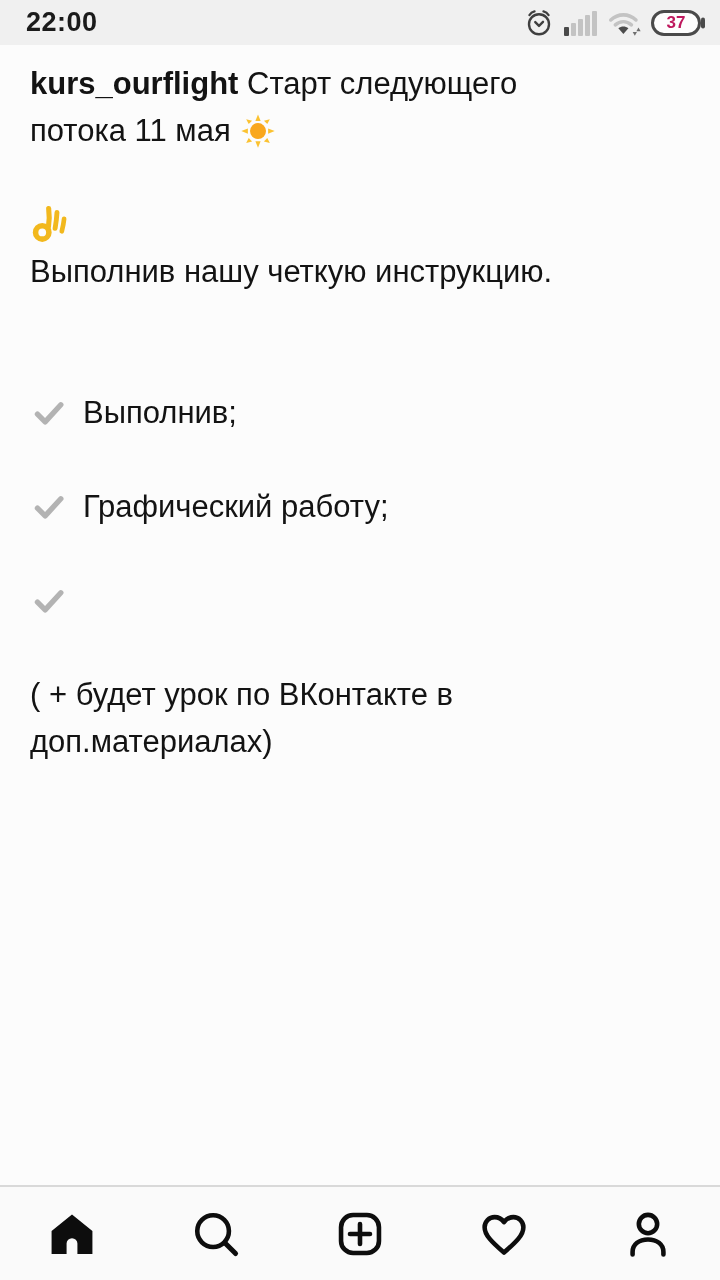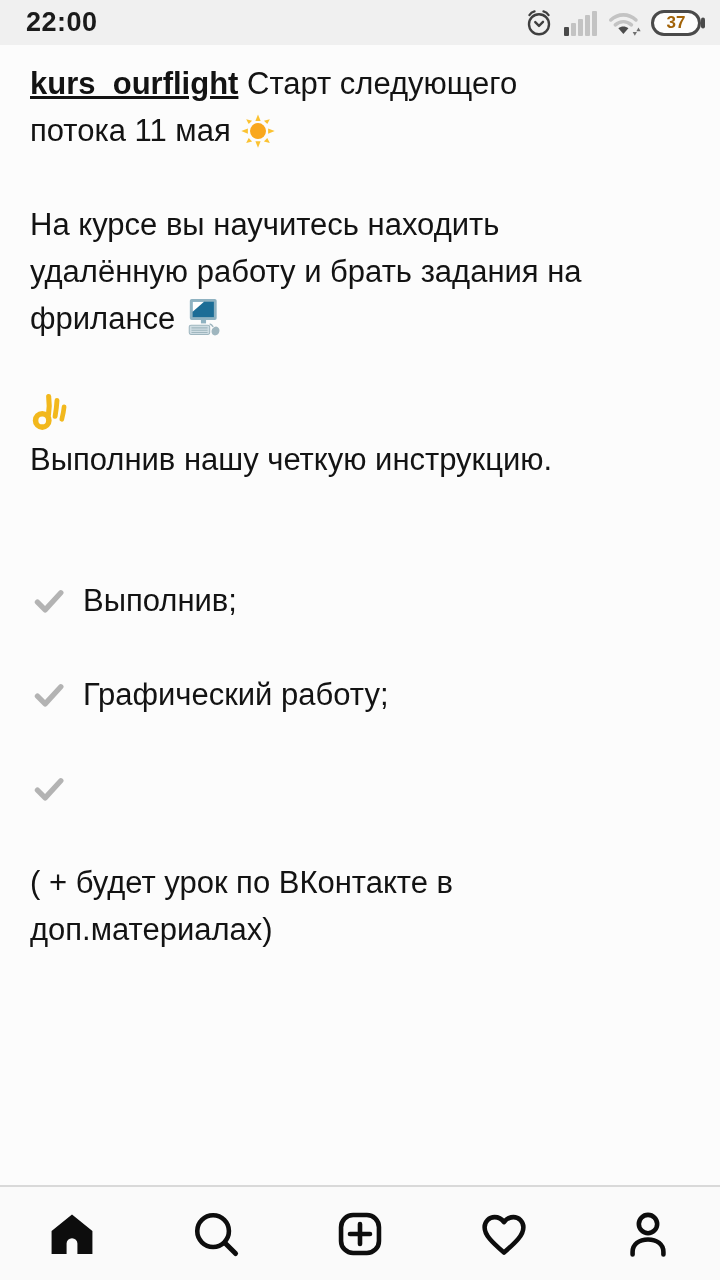--- a/index.html
+++ b/index.html
@@ -20,30 +20,30 @@
   .bars{display:flex;align-items:flex-end;gap:2px;height:26px;}
   .bars i{display:block;width:5px;border-radius:1px;background:#c3c3c3;}
   .bars i:nth-child(1){height:9px;background:#4a4a4a;}
   .bars i:nth-child(2){height:13px;}
   .bars i:nth-child(3){height:17px;}
   .bars i:nth-child(4){height:21px;}
   .bars i:nth-child(5){height:25px;}
   .battery{
     min-width:50px;height:26px;box-sizing:border-box;border:3px solid #4a4a4a;
     border-radius:14px;background:#fdfdfd;display:flex;align-items:center;justify-content:center;
-    font-size:17px;font-weight:bold;color:#a16207;position:relative;margin-right:5px;
+    font-size:17px;font-weight:bold;color:#be185d;position:relative;margin-right:5px;
   }
   .battery::after{
     content:"";position:absolute;right:-7px;top:50%;transform:translateY(-50%);
     width:4px;height:11px;background:#4a4a4a;border-radius:2px;
   }
   
   .content{padding:15px 26px 0 30px;font-size:31px;line-height:47px;}
   .para{margin:0 0 47px 0;white-space:pre-line;}
-  .uname{font-weight:bold;text-decoration:underline;}
+  .uname{font-weight:bold;}
   .emoji{vertical-align:-8px;}
   .cline{display:flex;align-items:center;height:47px;white-space:normal;}
   .cline .check{margin-right:15px;flex:0 0 auto;}
   .note{white-space:pre-line;}
   
   .navbar{
     position:absolute;left:0;right:0;bottom:0;height:95px;
     background:#fafafa;border-top:2px solid #d9d9d9;box-sizing:border-box;
     display:flex;align-items:center;
   }
@@ -91,32 +91,20 @@
           <polygon points="18,3.2 15.5,9.4 20.5,9.4" fill="#fbc231"></polygon>
           <polygon points="18,34.8 15.5,28.6 20.5,28.6" fill="#fbc231"></polygon>
           <polygon points="2.2,19 8.4,16.5 8.4,21.5" fill="#fbc231"></polygon>
           <polygon points="33.8,19 27.6,16.5 27.6,21.5" fill="#fbc231"></polygon>
           <polygon points="6.8,7.8 12.4,9.2 9.2,12.4" fill="#fbc231"></polygon>
           <polygon points="29.2,7.8 23.6,9.2 26.8,12.4" fill="#fbc231"></polygon>
           <polygon points="6.8,30.2 9.2,25.6 12.4,28.8" fill="#fbc231"></polygon>
           <polygon points="29.2,30.2 26.8,25.6 23.6,28.8" fill="#fbc231"></polygon>
         </svg></p>
 
-    <p class="para"><span>На курсе вы научитесь находить
-удалённую работу и брать задания на
-фрилансе </span><svg class="emoji" width="42" height="40" viewBox="0 0 36 34">
-          <rect x="5" y="1.5" width="23" height="18" rx="1.6" fill="#8fb2c1"></rect>
-          <rect x="7.4" y="3.9" width="18.2" height="13.2" fill="#1c6d96"></rect>
-          <polygon points="7.4,3.9 17.2,3.9 7.4,12.6" fill="#ffffff"></polygon>
-          <rect x="14.5" y="19.5" width="4.4" height="3" fill="#8fb2c1"></rect>
-          <rect x="4.5" y="24" width="17.5" height="8" rx="1.4" fill="#cfdde3" stroke="#9fb6bf" stroke-width="0.9"></rect>
-          <path d="M6.4 26.3 H20.2 M6.4 28.3 H20.2 M6.4 30.3 H20.2" stroke="#9fb6bf" stroke-width="0.9"></path>
-          <path d="M25 25.4 C24 23.8 23.2 23.2 22 23" stroke="#9fb6bf" stroke-width="1.3" fill="none"></path>
-          <ellipse cx="27" cy="29" rx="3.3" ry="3.9" fill="#9fb6bf" transform="rotate(25 27 29)"></ellipse>
-        </svg></p>
 
     <p class="para"><svg class="emoji" width="40" height="40" viewBox="0 0 36 36">
           <circle cx="11" cy="26.5" r="6" fill="none" stroke="#f2b81d" stroke-width="5"></circle>
           <path d="M16.6 21.5 C17.6 15 17.4 9.5 16.8 5" fill="none" stroke="#f2b81d" stroke-width="4.6" stroke-linecap="round"></path>
           <path d="M22.6 22.8 C23.6 17 24.1 12 24.3 8.4" fill="none" stroke="#f2b81d" stroke-width="4.4" stroke-linecap="round"></path>
           <path d="M28.6 25.5 C29.8 21 30.4 17.3 30.7 14.2" fill="none" stroke="#f2b81d" stroke-width="4.2" stroke-linecap="round"></path>
         </svg><span>
 Выполнив нашу четкую инструкцию.</span></p>
 
 

